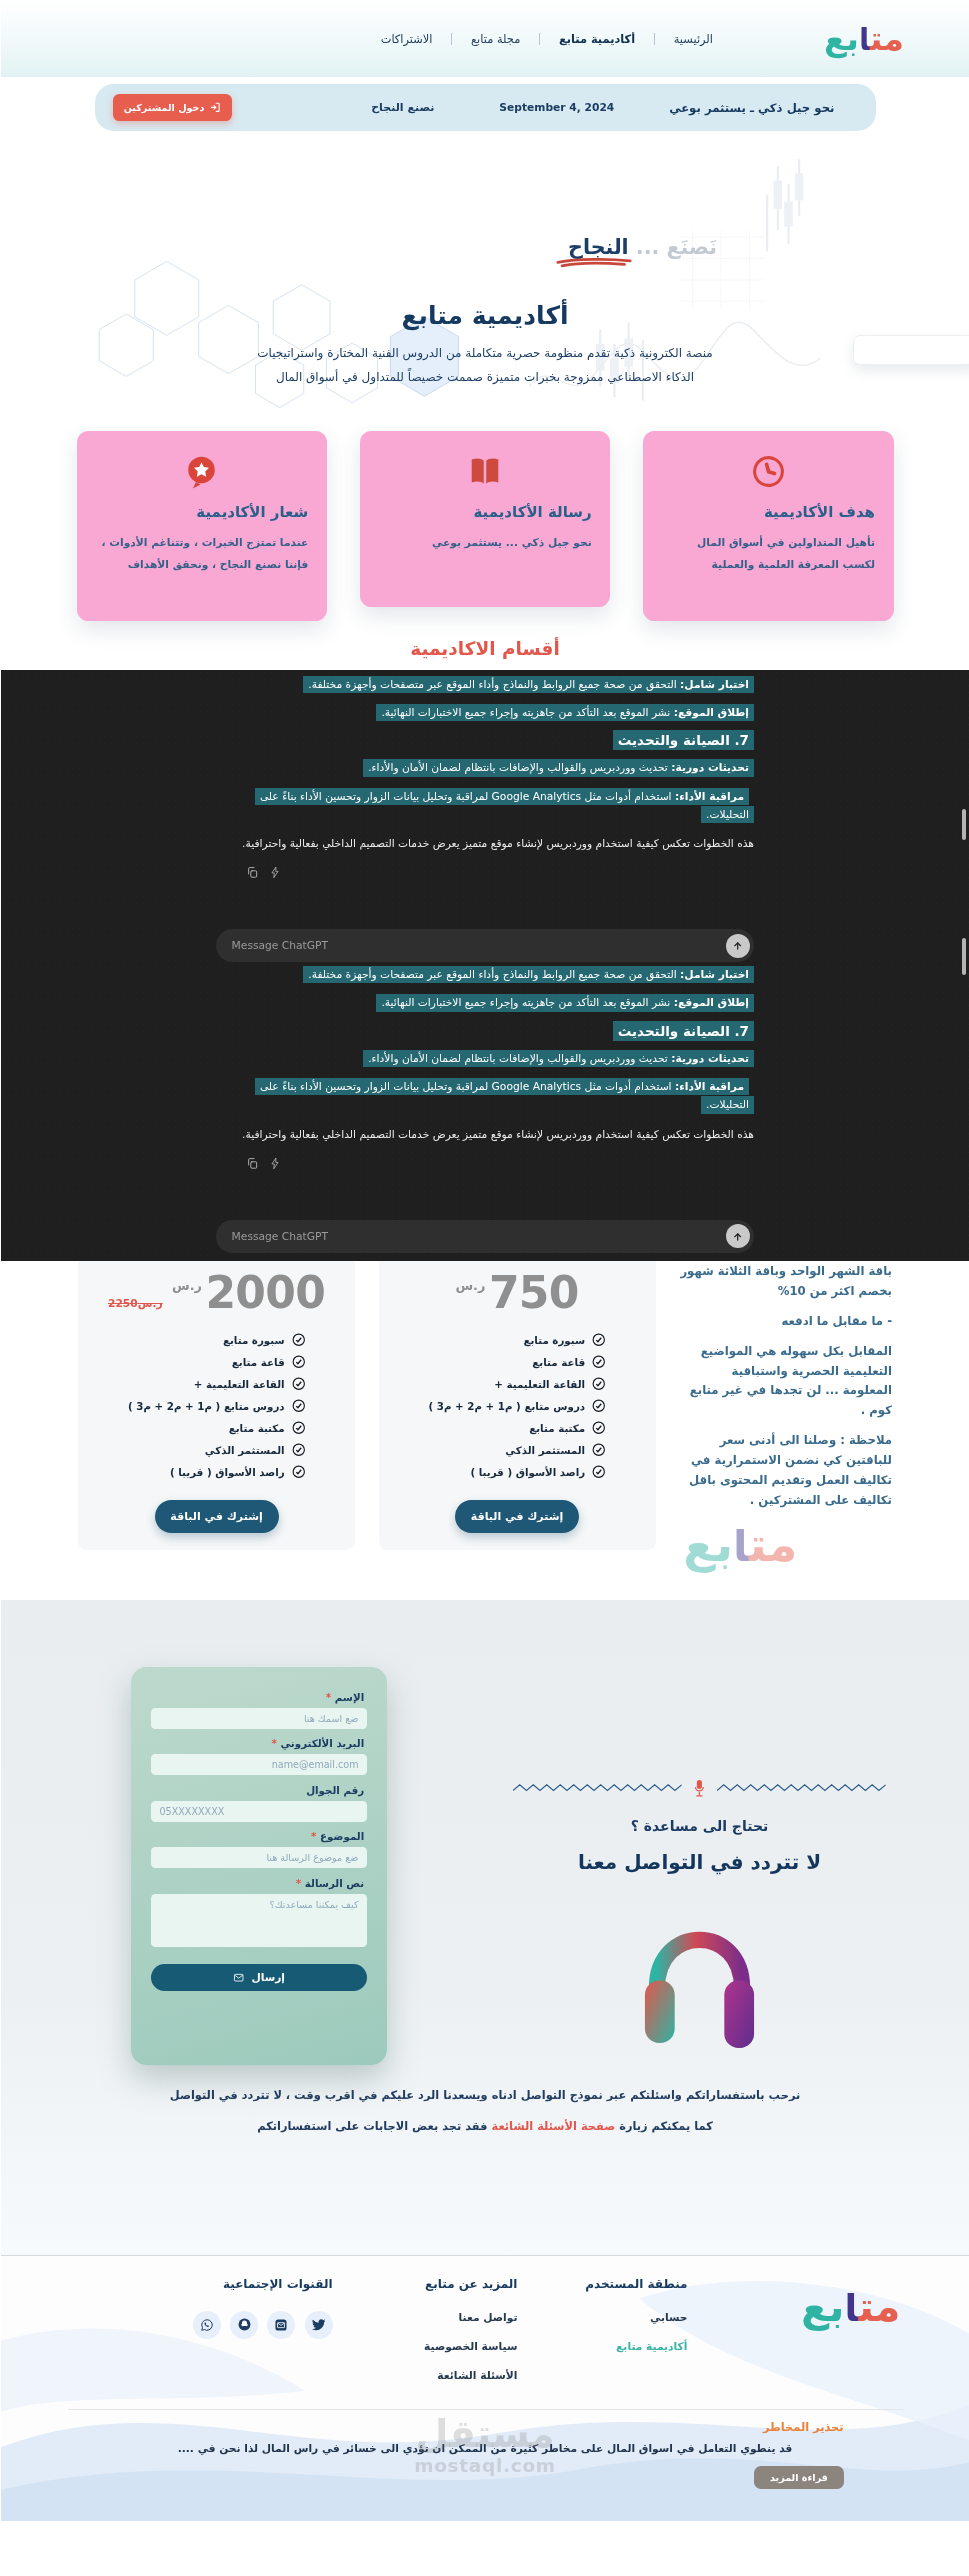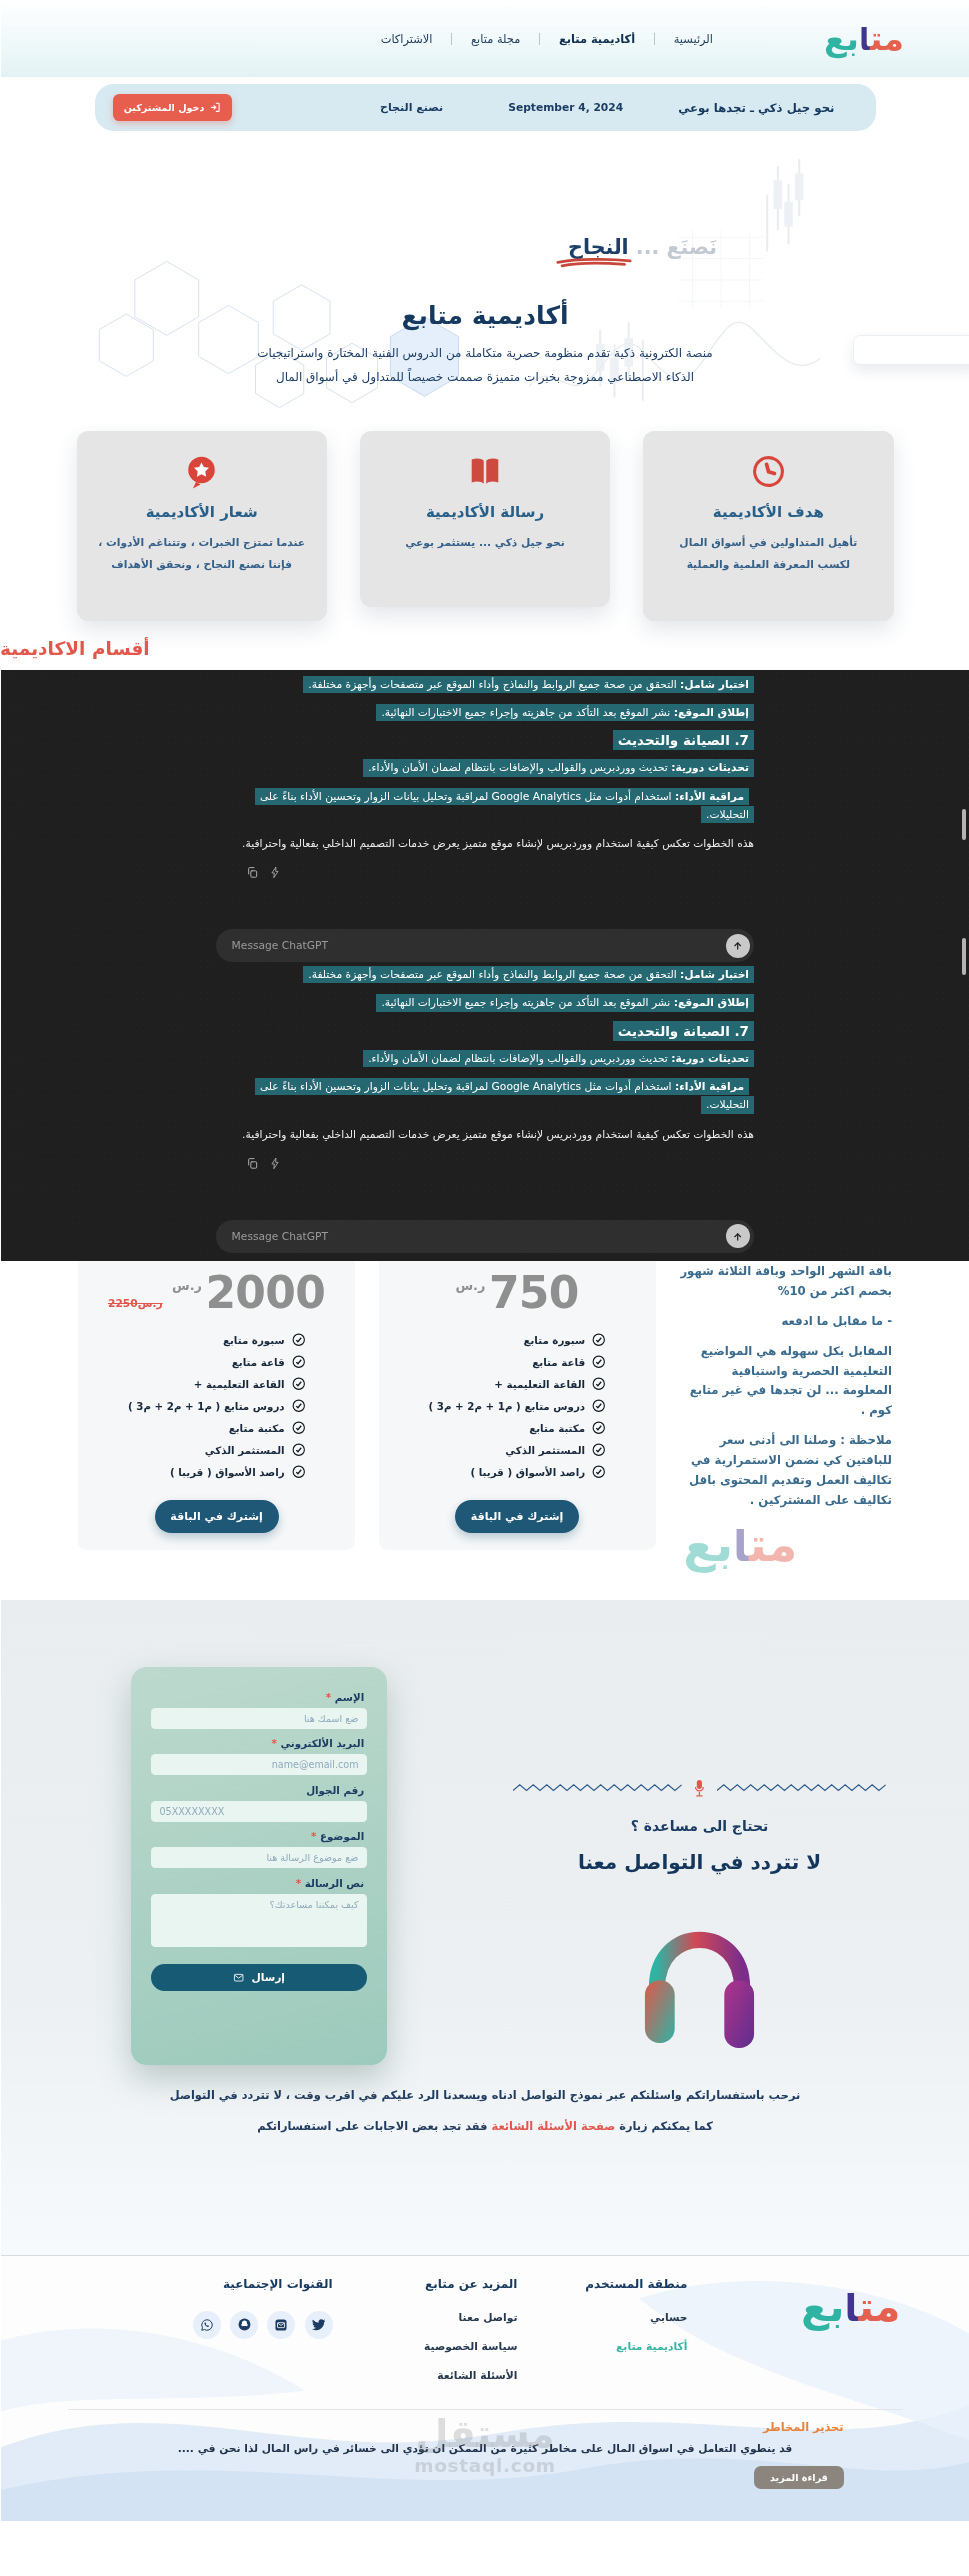--- a/index.html
+++ b/index.html
@@ -34,28 +34,28 @@
   .hero-script{position:absolute;top:104px;right:253px;font-size:20.6px;color:#c3c9d3;font-weight:600;white-space:nowrap}
   .hero-script .dark{color:#1d3e66;font-weight:800;position:relative;display:inline-block}
   .scribble{position:absolute;right:-4.3px;bottom:-9.2px}
   .hero-title{padding-top:170px;text-align:center;font-size:25px;font-weight:800;color:#16395f;position:relative}
   .hero-sub{margin-top:10.7px;text-align:center;font-size:12px;font-weight:500;color:#1d3e66;line-height:2;position:relative}
   .hero-widget{position:absolute;right:-8.5px;top:204px;width:126px;height:30px;background:#fff;border:0.7px solid #edf0f3;border-radius:7px;box-shadow:0 5.7px 12.8px rgba(30,50,80,.10)}
 
   
   .cards-section{height:209px;padding-top:5px}
   .cards-grid{width:817px;margin:0 auto;display:grid;grid-template-columns:1fr 1fr 1fr;gap:33px;align-items:start}
-  .info-card{background:#e5e5e5;border-radius:11.4px;box-shadow:0 8.5px 21px rgba(40,60,90,.13);padding:21px 18.5px 17px;text-align:center;min-height:190px}
+  .info-card{background:#f9a8d4;border-radius:11.4px;box-shadow:0 8.5px 21px rgba(40,60,90,.13);padding:21px 18.5px 17px;min-height:190px}
   .info-card.short{min-height:176px}
   .card-icon{height:38px;color:#d9453a;display:flex;align-items:center;justify-content:center}
   .card-title{margin-top:11.4px;font-size:15px;font-weight:800;color:#29608a;line-height:1.5}
   .card-text{margin-top:8.5px;font-size:10.7px;font-weight:600;color:#35608a;line-height:2}
 
   
-  .dept-title{height:35px;text-align:left;font-size:18.5px;font-weight:800;color:#e2574c;padding-top:2.8px}
+  .dept-title{height:35px;text-align:center;font-size:18.5px;font-weight:800;color:#e2574c;padding-top:2.8px}
 
   
   .chat-section{background:#1f1f1f;background-image:radial-gradient(rgba(255,255,255,.03) 0.7px,transparent 0.7px);background-size:6.4px 6.4px;padding:5.7px 0 3.6px;position:relative}
   .chat-block{width:538px;margin:0 auto}
   .chat-line{margin-bottom:10px;text-align:right;font-size:10.7px;line-height:1.7;color:#fff}
   .hl{background:#266872;padding:2.1px 5px;-webkit-box-decoration-break:clone;box-decoration-break:clone}
   .hl b{font-weight:700}
   .chat-heading{font-size:13.5px;font-weight:800;margin:8.5px 0 11.4px;text-align:right;color:#fff}
   .chat-plain{color:#ededed;font-size:10.7px;line-height:1.95;margin-top:5.7px;text-align:right}
   .chat-actions{direction:ltr;display:flex;gap:10.7px;margin-top:11.4px;padding-left:30px;color:#b3b3b3}
@@ -135,21 +135,21 @@
       <span class="nav-item active">أكاديمية متابع</span>
       <span class="nav-sep"></span>
       <span class="nav-item">مجلة متابع</span>
       <span class="nav-sep"></span>
       <span class="nav-item">الاشتراكات</span>
     </nav>
   </div>
 </header>
 
 <div class="topbar">
-  <span class="tb-slogan">نحو جيل ذكي ـ تجدها بوعي</span>
+  <span class="tb-slogan">نحو جيل ذكي ـ يستثمر بوعي</span>
   <span class="tb-date">September 4, 2024</span>
   <span class="tb-tagline">نصنع النجاح</span>
   <button class="login-btn">
     <svg width="10.7" height="10.7" viewBox="0 0 24 24" fill="none" stroke="#ffffff" stroke-width="2.4" stroke-linecap="round" stroke-linejoin="round">
         <path d="M14 3h5a1.5 1.5 0 011.5 1.5v15A1.5 1.5 0 0119 21h-5"></path>
         <path d="M9 8l4 4-4 4"></path>
         <path d="M13 12H3"></path>
       </svg>
     <span>دخول المشتركين</span>
   </button>

